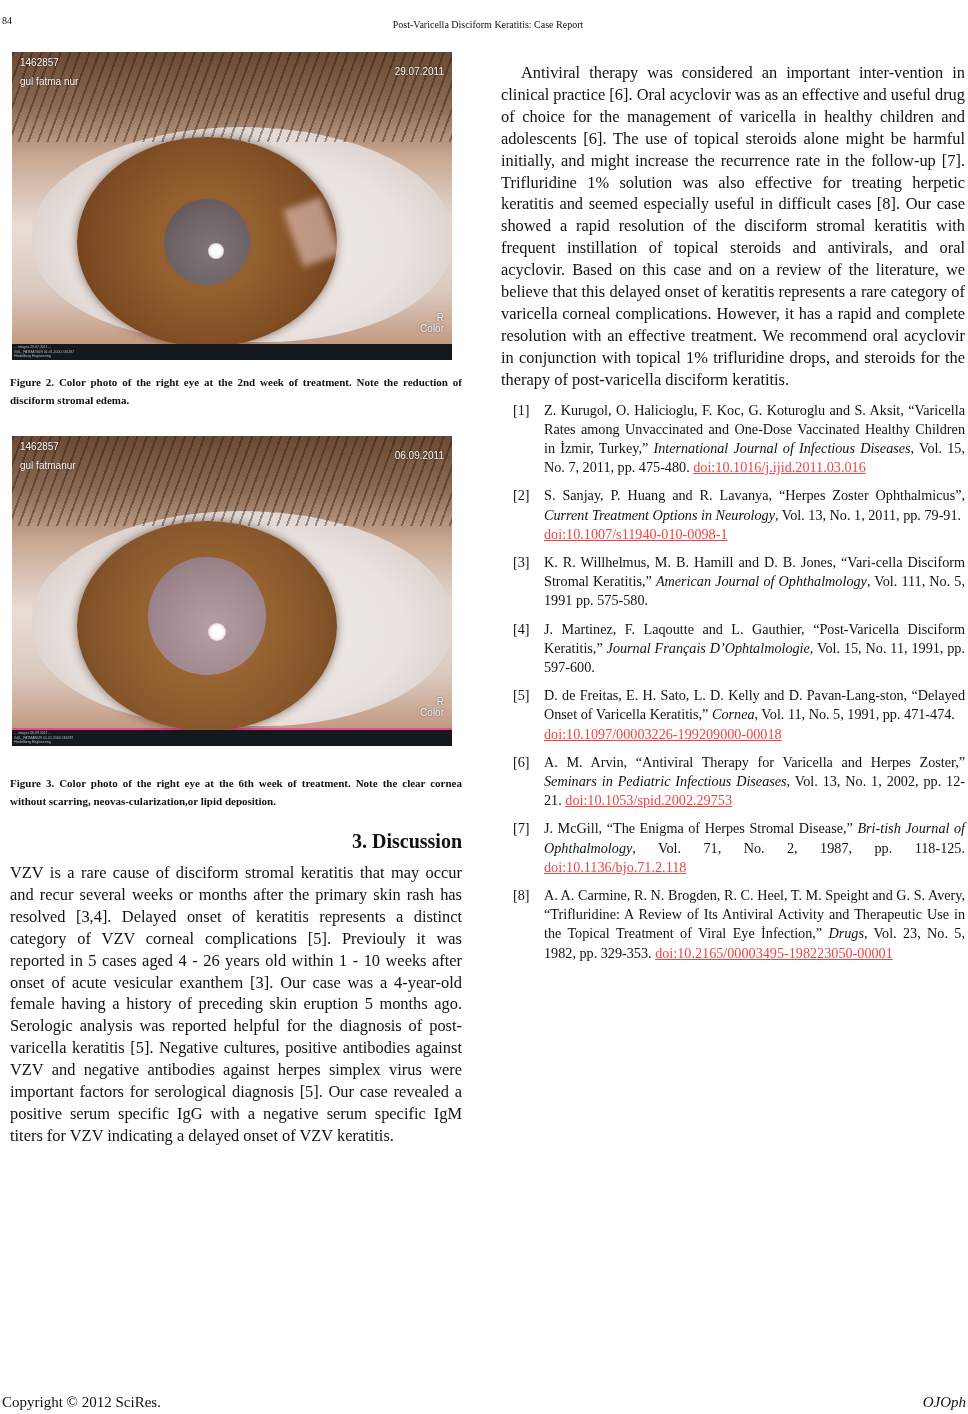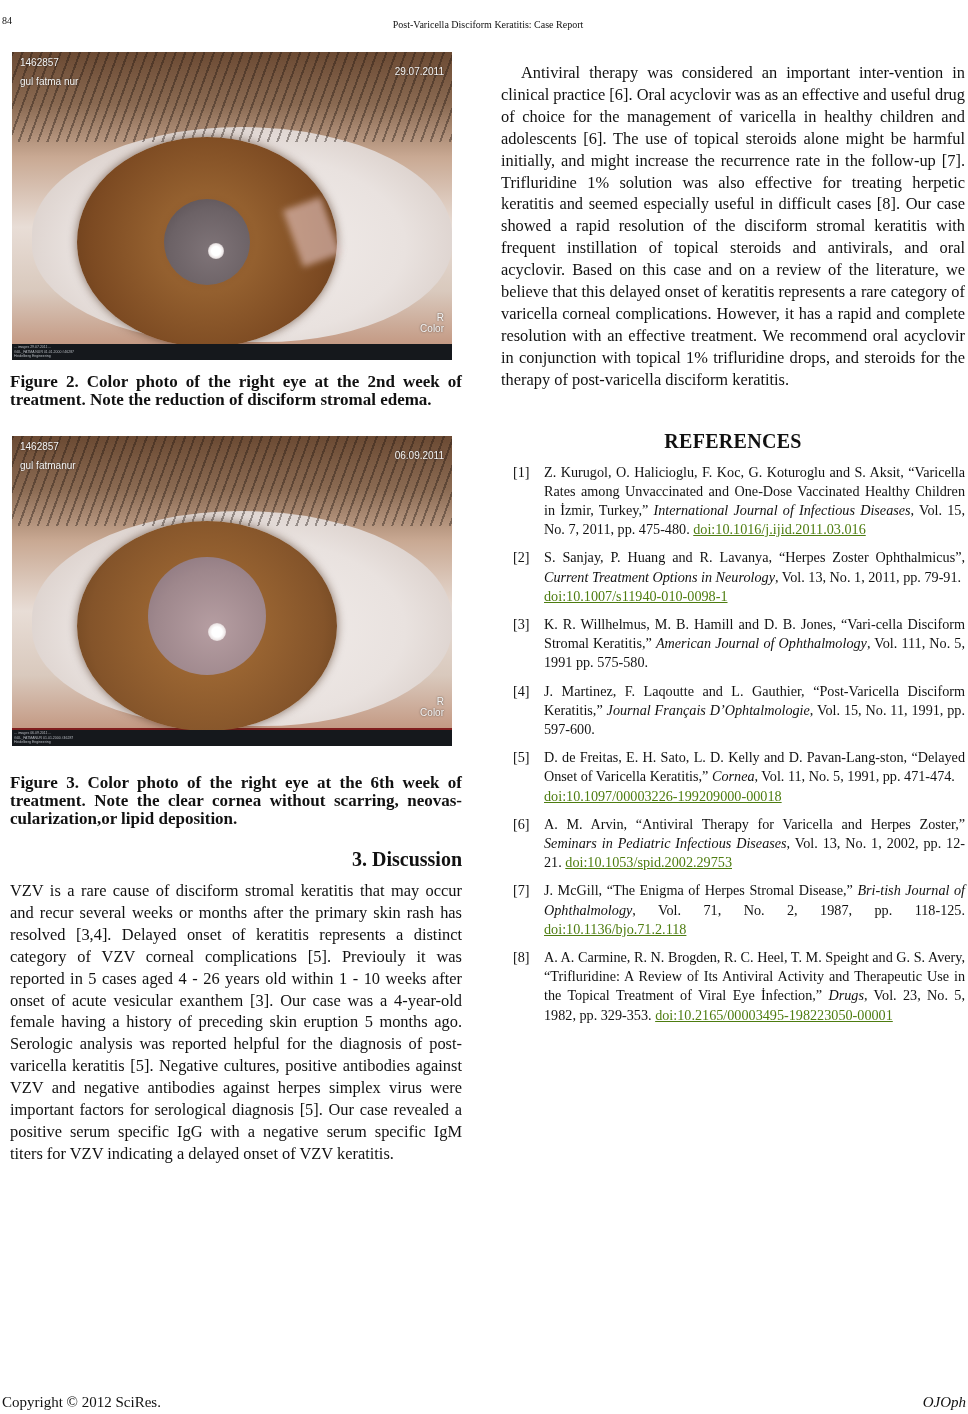--- a/index.html
+++ b/index.html
@@ -15,21 +15,21 @@
       font-size: 10px; line-height: 20px; margin-top: 11px;
     }
     .running-header .page-num { position: absolute; left: 2px; top: 0; }
     .running-header .running-title { position: absolute; left: 0; width: 968px; text-align: center; top: 4px; padding-left: 8px; }
 
     .col-left { position: absolute; left: 10px; top: 52px; width: 452px; }
     .col-right { position: absolute; left: 501px; top: 62px; width: 464px; }
 
     .figure-photo {
       position: relative; width: 440px; height: 308px; margin-left: 2px;
-      background: #7f1d1d; overflow: hidden;
+      background: #ec4899; overflow: hidden;
     }
     .fig2 { height: 308px; }
     .fig3 { height: 310px; margin-top: 27px; }
     .photo-area {
       position: absolute; left: 0; top: 0; width: 440px; height: 292px;
       background:
         radial-gradient(ellipse 120px 110px at 195px 195px, rgba(0,0,0,0) 0, rgba(0,0,0,0) 60%, transparent 61%),
         linear-gradient(180deg, #6b4a33 0%, #8a6a52 18%, #c9a993 36%, #e8ddd6 60%, #d9c9bd 82%, #c49a84 100%);
     }
     .lashes {
@@ -81,21 +81,21 @@
       position: absolute; left: 0; bottom: 0; width: 440px; height: 16px;
       background: #15181c;
     }
     .photo-footer .meta {
       position: absolute; left: 2px; top: 1px;
       font-family: "Liberation Sans", "DejaVu Sans", sans-serif;
       font-size: 3.5px; line-height: 4.5px; color: #b8bcc2; white-space: pre;
     }
 
     .caption {
-      font-weight: bold; font-size: 17px; line-height: 18px; text-align: justify;
+      font-weight: bold; font-size: 11px; line-height: 18px; text-align: justify;
       margin-top: 13px; width: 452px;
     }
     .caption.fig3cap { margin-top: 28px; }
 
     .section-heading {
       font-weight: bold; font-size: 20px; line-height: 24px; margin-top: 19px; text-align: right;
     }
     .body-text {
       font-size: 16.4px; line-height: 21.9px; text-align: justify; margin-top: 9px;
       width: 452px;
@@ -106,21 +106,21 @@
       font-weight: bold; font-size: 20px; line-height: 24px; text-align: center;
       margin-top: 38px; letter-spacing: 0.3px;
     }
     .ref-list { margin-top: 10px; }
     .ref-item {
       position: relative; padding-left: 43px; font-size: 14.2px; line-height: 19.2px;
       text-align: justify; margin-bottom: 9px;
     }
     .ref-num { position: absolute; left: 12px; top: 0; }
     .ref-item i { font-style: italic; }
-    .ref-doi { color: #4d7c0f; text-decoration: underline; cursor: pointer; }
+    .ref-doi { color: #ef4444; text-decoration: underline; cursor: pointer; }
 
     .footer {
       position: absolute; left: 0; top: 1392px; width: 968px; height: 20px; font-size: 15px; line-height: 20px;
     }
     .footer .copyright { position: absolute; left: 2px; top: 0; }
     .footer .journal-abbr { position: absolute; right: 2px; top: 0; font-weight: normal; font-style: italic; }
   </style>
 </head>
 <body>
 
@@ -176,21 +176,20 @@
   </div>
   <p class="caption fig3cap">Figure 3. Color photo of the right eye at the 6th week of treatment. Note the clear cornea without scarring, neovas-cularization,or lipid deposition.</p>
 
   <h2 class="section-heading">3. Discussion</h2>
   <p class="body-text">VZV is a rare cause of disciform stromal keratitis that may occur and recur several weeks or months after the primary skin rash has resolved [3,4]. Delayed onset of keratitis represents a distinct category of VZV corneal complications [5]. Previouly it was reported in 5 cases aged 4 - 26 years old within 1 - 10 weeks after onset of acute vesicular exanthem [3]. Our case was a 4-year-old female having a history of preceding skin eruption 5 months ago. Serologic analysis was reported helpful for the diagnosis of post-varicella keratitis [5]. Negative cultures, positive antibodies against VZV and negative antibodies against herpes simplex virus were important factors for serological diagnosis [5]. Our case revealed a positive serum specific IgG with a negative serum specific IgM titers for VZV indicating a delayed onset of VZV keratitis.</p>
 </div>
 
 <div class="col-right">
   <p class="body-text right">Antiviral therapy was considered an important inter-vention in clinical practice [6]. Oral acyclovir was as an effective and useful drug of choice for the management of varicella in healthy children and adolescents [6]. The use of topical steroids alone might be harmful initially, and might increase the recurrence rate in the follow-up [7]. Trifluridine 1% solution was also effective for treating herpetic keratitis and seemed especially useful in difficult cases [8]. Our case showed a rapid resolution of the disciform stromal keratitis with frequent instillation of topical steroids and antivirals, and oral acyclovir. Based on this case and on a review of the literature, we believe that this delayed onset of keratitis represents a rare category of varicella corneal complications. However, it has a rapid and complete resolution with an effective treatment. We recommend oral acyclovir in conjunction with topical 1% trifluridine drops, and steroids for the therapy of post-varicella disciform keratitis.</p>
 
-  <h2 class="references-heading">REFERENCES</h2>
 
   <div class="ref-list">
     <div class="ref-item">
       <span class="ref-num">[1]</span>
       <span>Z. Kurugol, O. Halicioglu, F. Koc, G. Koturoglu and S. Aksit, “Varicella Rates among Unvaccinated and One-Dose Vaccinated Healthy Children in İzmir, Turkey,” </span><i>International Journal of Infectious Diseases</i><span>, Vol. 15, No. 7, 2011, pp. 475-480. </span><a class="ref-doi">doi:10.1016/j.ijid.2011.03.016</a>
     </div>
     <div class="ref-item">
       <span class="ref-num">[2]</span>
       <span>S. Sanjay, P. Huang and R. Lavanya, “Herpes Zoster Ophthalmicus”, </span><i>Current Treatment Options in Neurology</i><span>, Vol. 13, No. 1, 2011, pp. 79-91. </span><br><a class="ref-doi">doi:10.1007/s11940-010-0098-1</a>
     </div>

